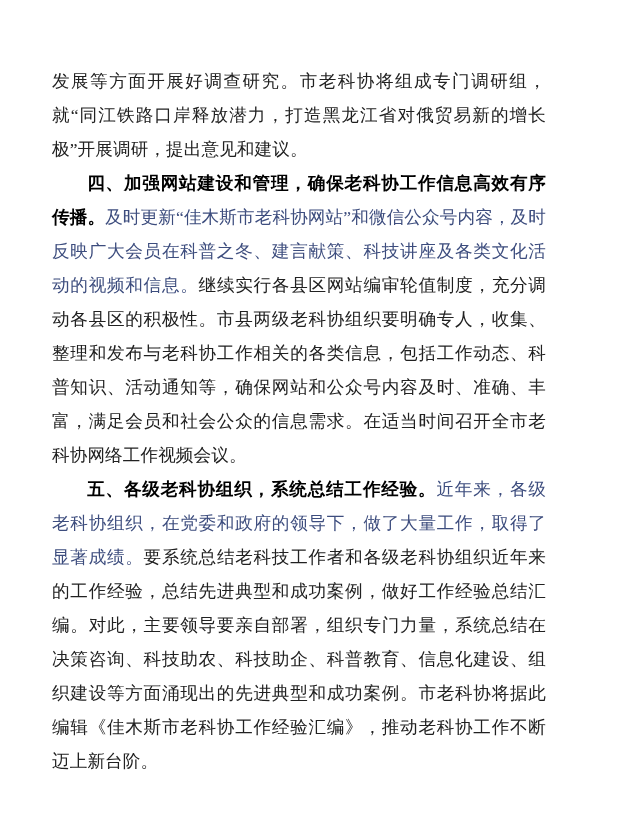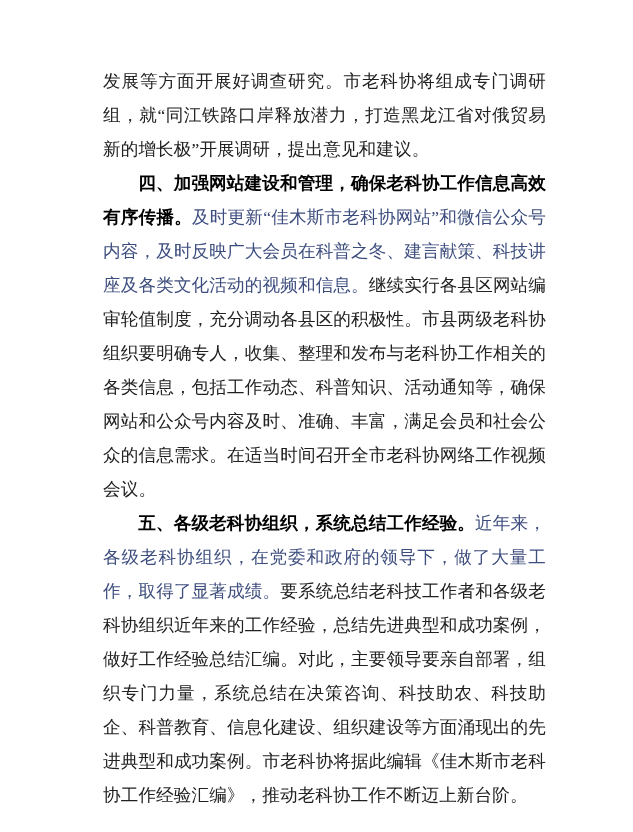--- a/index.html
+++ b/index.html
@@ -6,21 +6,21 @@
     margin: 0;
     padding: 0;
     background: #ffffff;
   }
   .page {
     position: relative;
     width: 633px;
     height: 832px;
     background: #ffffff;
     box-sizing: border-box;
-    padding: 64px 87px 0 103px;
+    padding: 64px 87px 0 52px;
     overflow: hidden;
   }
   .para {
     margin: 0;
     font-family: "Liberation Serif", "DejaVu Serif", serif;
     font-size: 17.6px;
     line-height: 34px;
     text-align: justify;
     text-align-last: left;
     color: var(--body-color, #212121);

